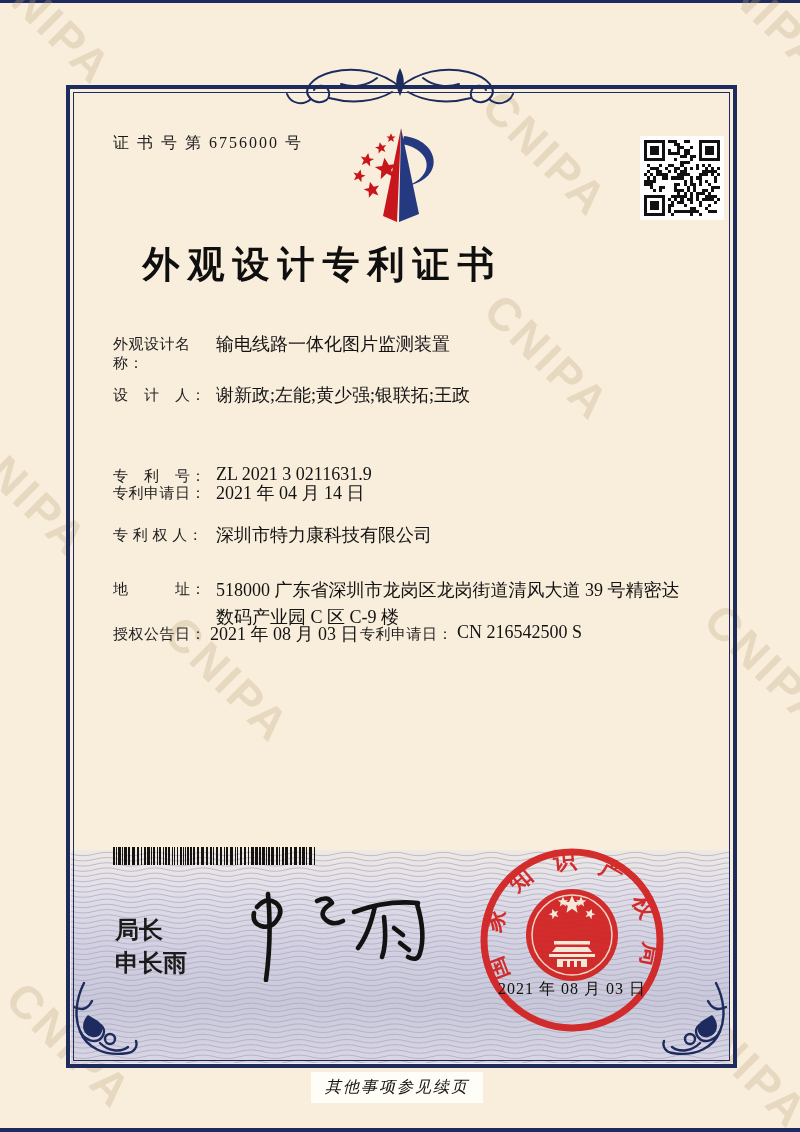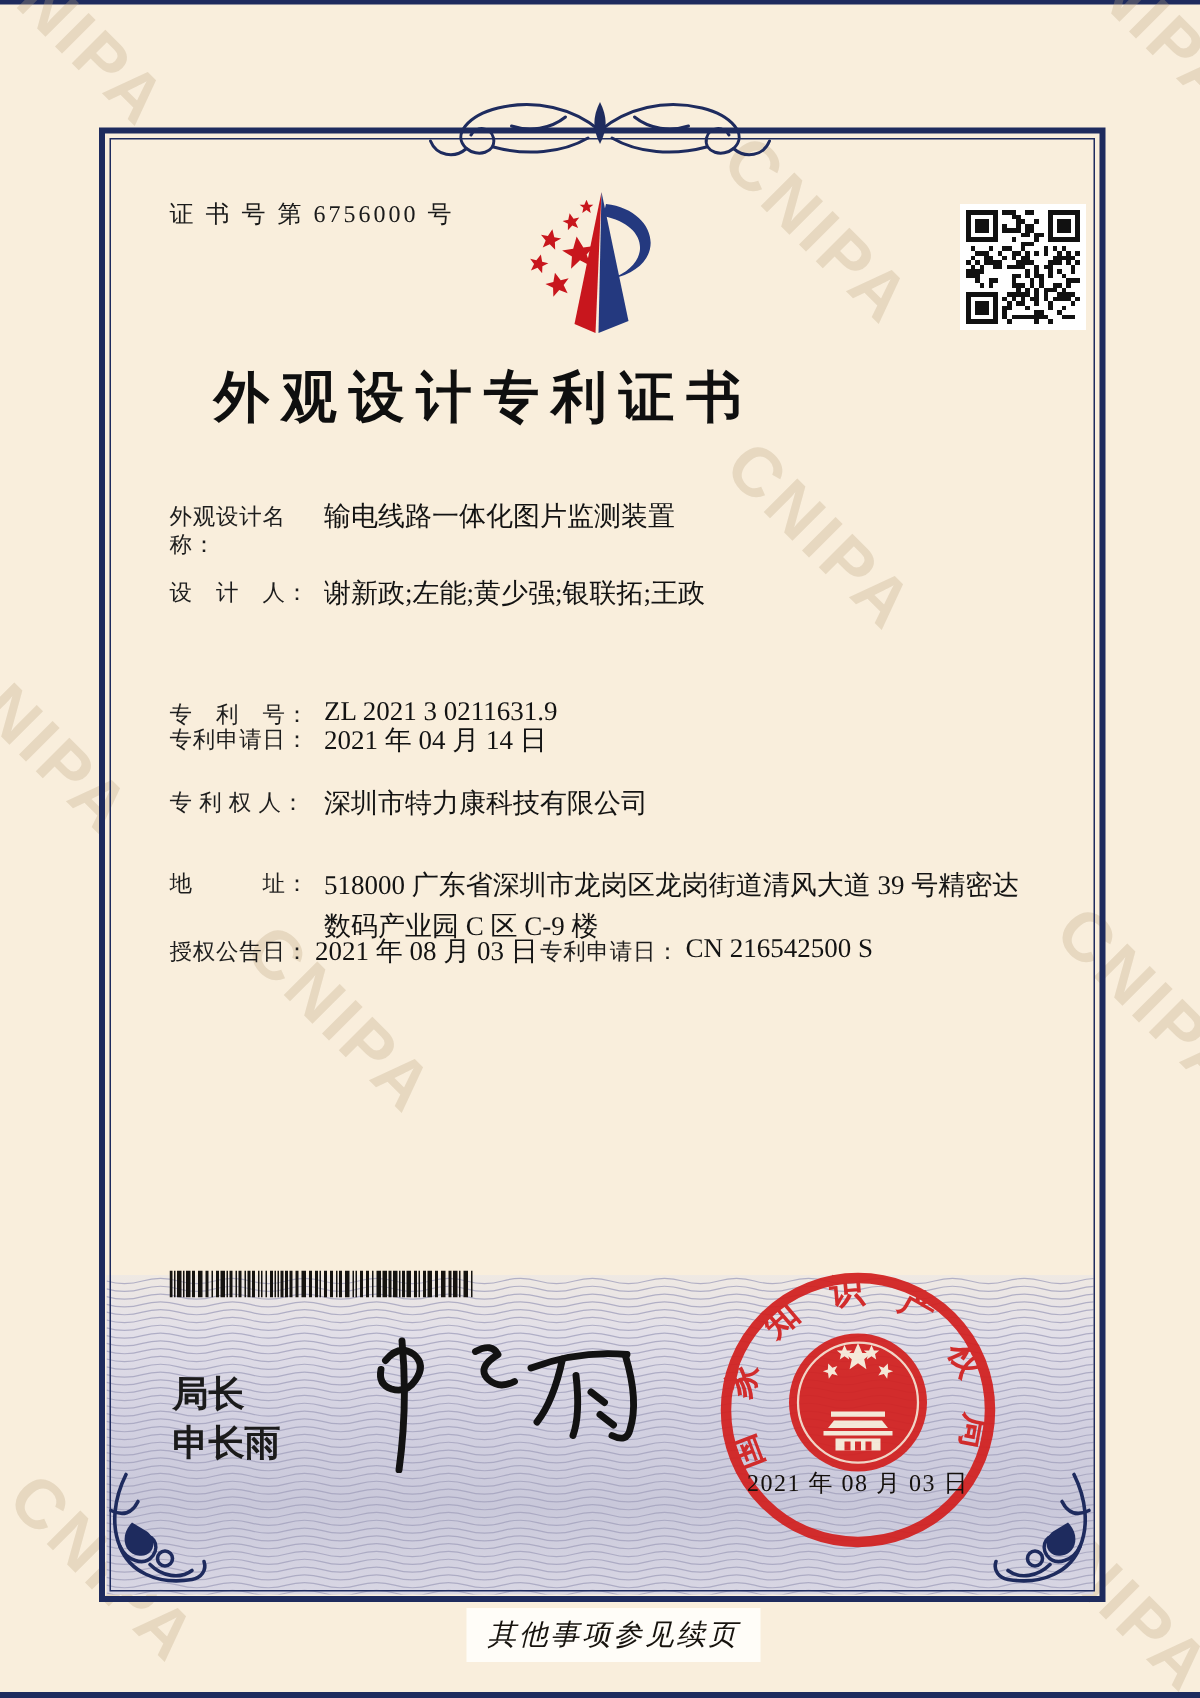--- a/index.html
+++ b/index.html
@@ -30,21 +30,21 @@
   .barcode{position:absolute;left:113px;top:847px;z-index:3;}
   .signer{position:absolute;left:115px;top:913px;z-index:4;font-family:"Liberation Sans","DejaVu Sans",sans-serif;
           font-size:24px;font-weight:600;color:#1b1b1b;line-height:33px;}
   .signature{position:absolute;left:232px;top:886px;z-index:4;}
   .seal{position:absolute;left:477px;top:845px;width:190px;height:190px;z-index:5;opacity:0.93;}
   .sealdate{position:absolute;left:498px;top:979px;width:145px;text-align:center;font-size:16px;
             letter-spacing:1px;color:#14100c;z-index:6;white-space:nowrap;}
   .pageinfo{position:absolute;left:47px;top:1034px;width:668px;text-align:center;font-size:15px;
             letter-spacing:2px;color:#17130e;z-index:3;}
   .contnote{position:absolute;left:311px;top:1072px;background:#fffdf8;padding:5px 14px;
-            font-size:19px;font-style:italic;letter-spacing:2px;color:#17130e;z-index:3;}
+            font-size:16px;font-style:italic;letter-spacing:2px;color:#17130e;z-index:3;}
   .orn-top{position:absolute;left:283px;top:60px;z-index:6;}
   .orn-bl{position:absolute;left:70px;top:981px;z-index:6;}
   .orn-br{position:absolute;left:658px;top:981px;z-index:6;transform:scaleX(-1);}
 </style>
 </head>
 <body>
 
 <div class="page">
 
   <div class="rule" style="top:0;height:3px;"></div>

